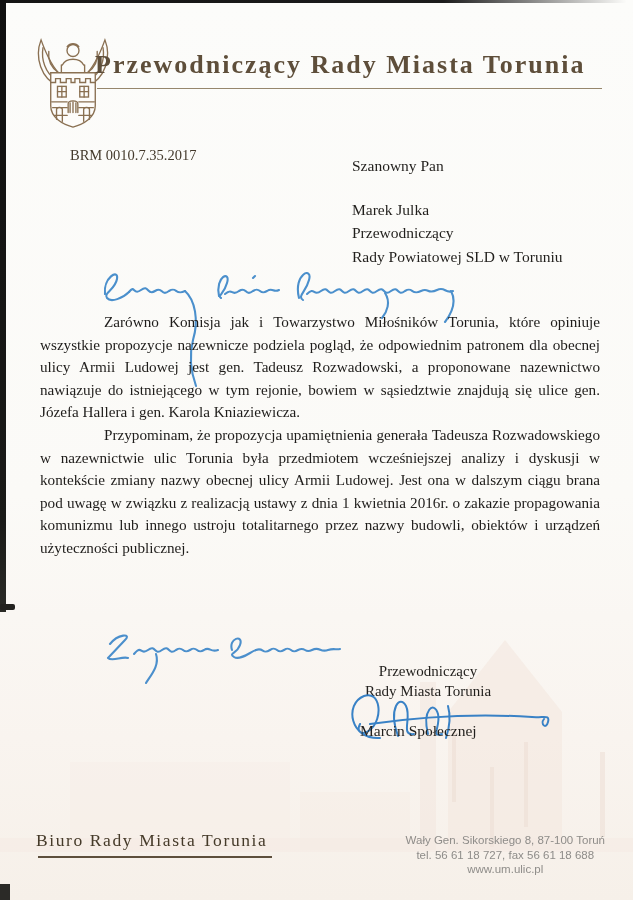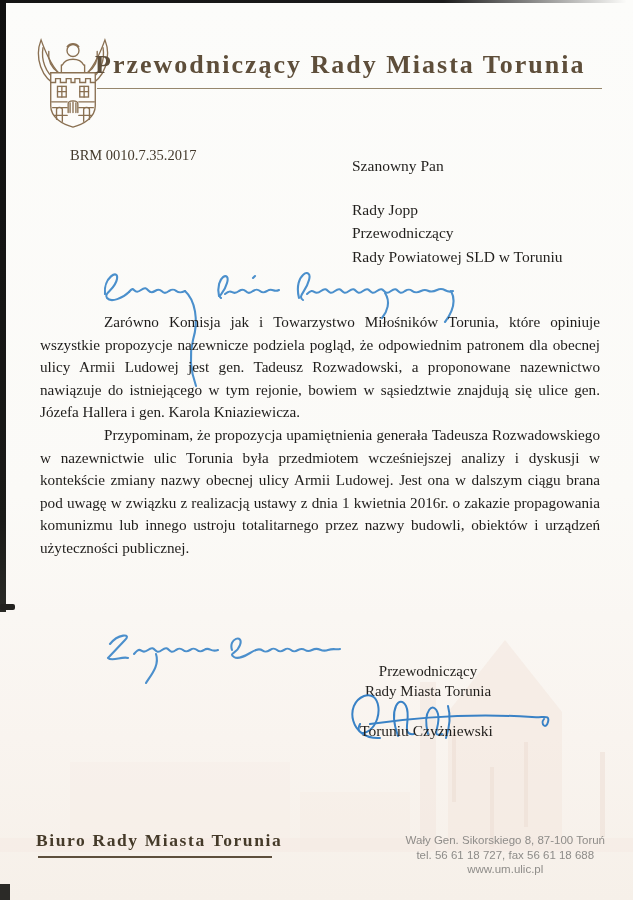--- a/index.html
+++ b/index.html
@@ -55,21 +55,21 @@
                  text-align: justify; }
   .letter-body p { text-indent: 64px; }
 
   
   .sig-title { position: absolute; left: 348px; top: 662px; width: 160px;
                text-align: center; font-size: 15px; line-height: 19.5px; color: #211f1c; }
   .sig-name  { position: absolute; left: 360px; top: 722px; font-size: 15.5px; color: #211f1c; }
 
   
   .footer-office { position: absolute; left: 36px; top: 830px;
-                   font-size: 17.5px; font-weight: 700; letter-spacing: 1.6px; color: #453a29;
+                   font-size: 17.5px; font-weight: 400; letter-spacing: 1.6px; color: #453a29;
                    white-space: nowrap; }
   .footer-rule   { position: absolute; left: 38px; top: 856px; width: 234px; height: 2px; background: #5d4f3c; }
   .footer-contact{ position: absolute; right: 28px; top: 833px; text-align: center;
                    font-family: "Liberation Sans", sans-serif;
                    font-size: 11.5px; line-height: 14.5px; color: #8e8c89; }
 
   .sr-only { position: absolute; width: 1px; height: 1px; overflow: hidden;
              clip: rect(0 0 0 0); white-space: nowrap; }
 </style>
 </head>
@@ -129,21 +129,21 @@
       <path d="M23,68 L39,68 M51,68 L67,68 M24,74 L39,74 M51,74 L66,74 M26,82 L39,82 M51,82 L64,82"></path>
     </g>
   </svg>
 
   <h1 class="page-title">Przewodniczący Rady Miasta Torunia</h1>
   <div class="title-rule"></div>
   <div class="reference">BRM 0010.7.35.2017</div>
 
   <div class="recipient">
     <span class="line gap">Szanowny Pan</span>
-    <span class="line">Rady Jopp</span>
+    <span class="line">Marek Julka</span>
     <span class="line">Przewodniczący</span>
     <span class="line">Rady Powiatowej SLD w Toruniu</span>
   </div>
 
   <div class="hand hand-greeting" role="img" aria-label="Szanowny Panie Przewodniczący">
     <span class="sr-only">Szanowny Panie Przewodniczący</span>
     <svg width="370" height="135" viewBox="0 0 370 135">
       <g stroke="#3d87c9" stroke-width="2.1" opacity="0.92" fill="none" stroke-linecap="round">
         <path d="M10,34 C8,18 24,8 22,19 C20,30 8,33 12,38 C16,43 28,38 34,32"></path>
         <path d="M34,32 C40,24 38,36 46,30 C54,24 52,36 60,31 C68,26 66,37 74,31 C82,26 80,36 90,31"></path>
@@ -187,21 +187,21 @@
       <g stroke="#2f7cc4" stroke-width="2" opacity="0.95" fill="none" stroke-linecap="round">
         <path d="M44,52 C14,54 8,18 28,10 C44,4 48,32 34,44 C26,50 20,46 24,38"></path>
         <path d="M62,50 C52,22 64,8 70,20 C76,32 64,50 78,48"></path>
         <path d="M92,48 C86,24 98,14 102,28 C105,40 94,52 106,48"></path>
         <path d="M112,20 C116,34 112,46 110,52"></path>
         <path d="M34,38 C90,30 150,28 196,31 C208,32 214,28 212,36 C210,44 204,38 208,33"></path>
       </g>
     </svg>
   </div>
 
-  <div class="sig-name">Toruniu Czyżniewski</div>
+  <div class="sig-name">Marcin Społecznej</div>
 
   <div class="footer-office">Biuro Rady Miasta Torunia</div>
   <div class="footer-rule"></div>
   <div class="footer-contact">
     <div>Wały Gen. Sikorskiego 8, 87-100 Toruń</div>
     <div>tel.  56 61 18 727,  fax  56 61 18 688</div>
     <div>www.um.ulic.pl</div>
   </div>
 
 </div>

